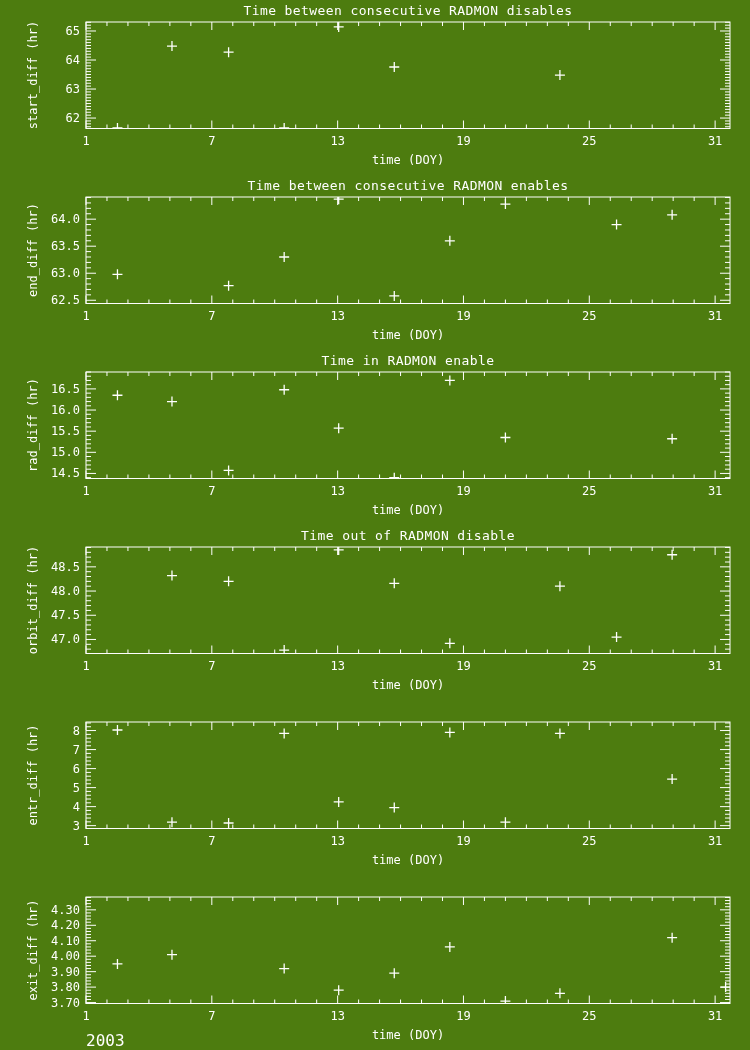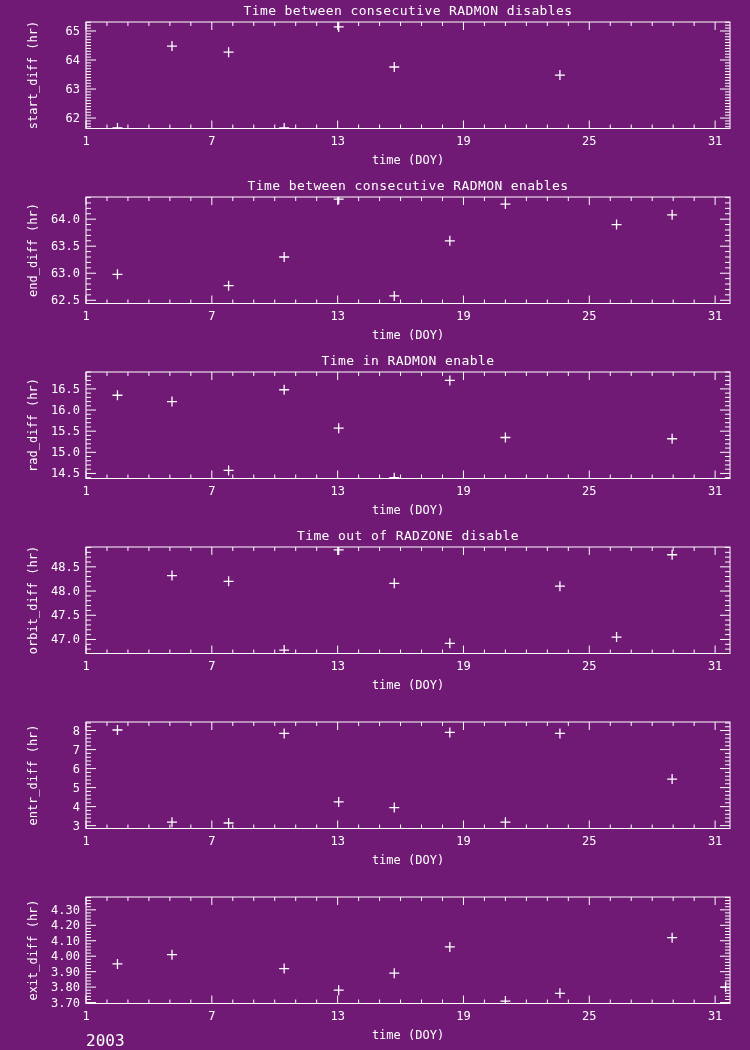--- a/index.html
+++ b/index.html
@@ -2,21 +2,21 @@
 <html><head>
 <meta charset="utf-8">
 <style>
   html, body {
     margin: 0; padding: 0;
     background: #000;
   }
   #screen {
     position: relative;
     width: 750px; height: 1050px;
-    background: #701a75;
+    background: #4d7c0f;
     overflow: hidden;
     font-family: "DejaVu Sans Mono", monospace;
     color: #fff;
   }
   figure.panel {
     position: relative;
     margin: 0; padding: 0;
     width: 750px; height: 175px;
   }
   .ptitle {
@@ -528,21 +528,21 @@
           <path d="M389.2644089873005 127.65476190476193 L399.2644089873005 127.65476190476193 M394.2644089873005 122.65476190476193 L394.2644089873005 132.65476190476193"></path>
           <path d="M444.83588407684795 30.452380952380935 L454.83588407684795 30.452380952380935 M449.83588407684795 25.452380952380935 L449.83588407684795 35.452380952380935"></path>
           <path d="M500.4073591663953 87.5059523809524 L510.4073591663953 87.5059523809524 M505.4073591663953 82.5059523809524 L505.4073591663953 92.5059523809524"></path>
           <path d="M667.1217844350374 88.77380952380952 L677.1217844350374 88.77380952380952 M672.1217844350374 83.77380952380952 L672.1217844350374 93.77380952380952"></path>
         </g>
       </svg>
     <div class="pxlabel">time (DOY)</div>
   </figure>
 
   <figure class="panel">
-    <div class="ptitle">Time out of RADZONE disable</div>
+    <div class="ptitle">Time out of RADMON disable</div>
     <div class="pylabel">orbit_diff (hr)</div>
     <svg class="plot" width="750" height="175" viewBox="0 0 750 175">
         <defs>
           <clipPath id="clip3">
             <rect x="86" y="22" width="644" height="106.5"></rect>
           </clipPath>
         </defs>
         <g stroke="#ffffff" stroke-width="1">
           <rect x="86" y="22" width="644" height="106.5" fill="none"></rect>
           <line x1="106.97036795831977" y1="128.5" x2="106.97036795831977" y2="124.5"></line>

